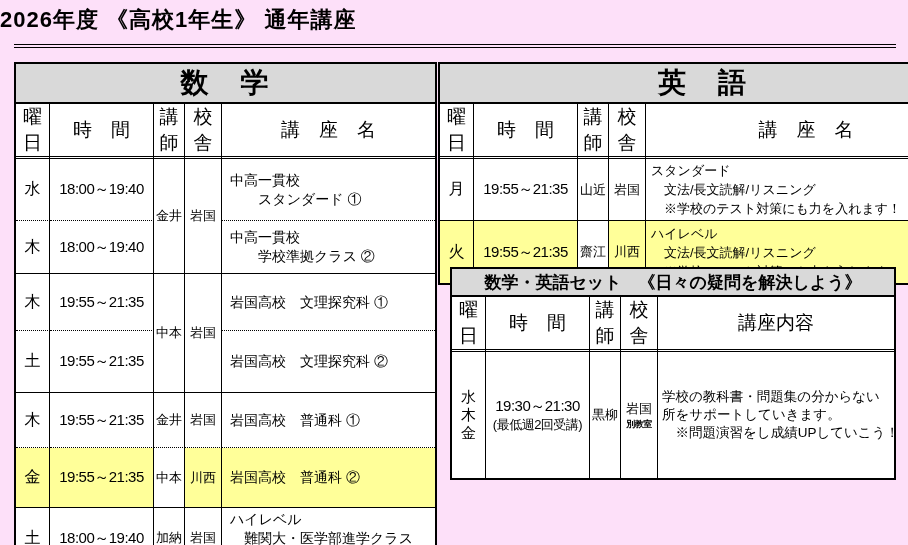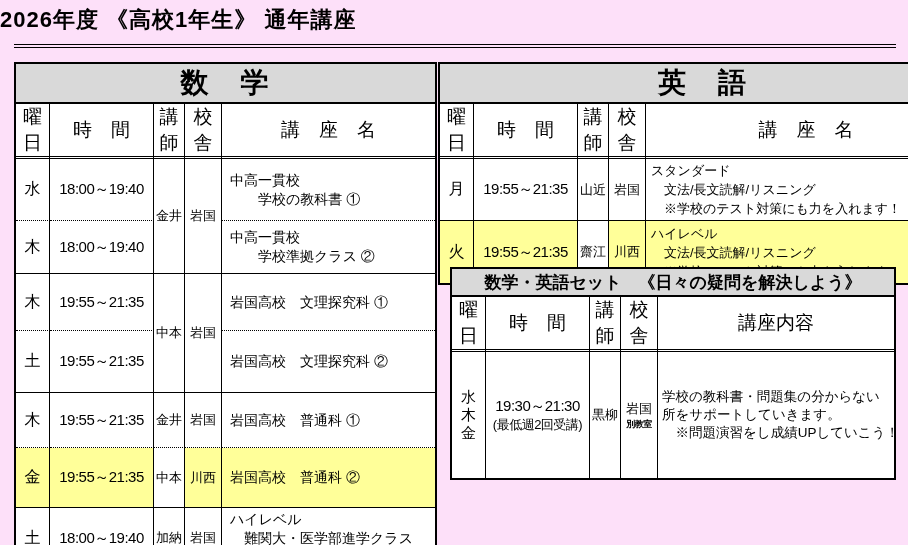--- a/index.html
+++ b/index.html
@@ -103,21 +103,21 @@
     <td>時　間</td>
     <td>講師</td>
     <td>校舎</td>
     <td>講　座　名</td>
   </tr>
   <tr style="height:62px">
     <td class="day db">水</td>
     <td class="time db">18:00～19:40</td>
     <td class="teacher" rowspan="2">金井</td>
     <td class="campus" rowspan="2">岩国</td>
-    <td class="course db"><div>中高一貫校</div><div>　　学校の教科書 ①</div></td>
+    <td class="course db"><div>中高一貫校</div><div>　　スタンダード ①</div></td>
   </tr>
   <tr style="height:53px">
     <td class="day">木</td>
     <td class="time">18:00～19:40</td>
     <td class="course"><div>中高一貫校</div><div>　　学校準拠クラス ②</div></td>
   </tr>
   <tr style="height:57px">
     <td class="day db">木</td>
     <td class="time db">19:55～21:35</td>
     <td class="teacher" rowspan="2">中本</td>

